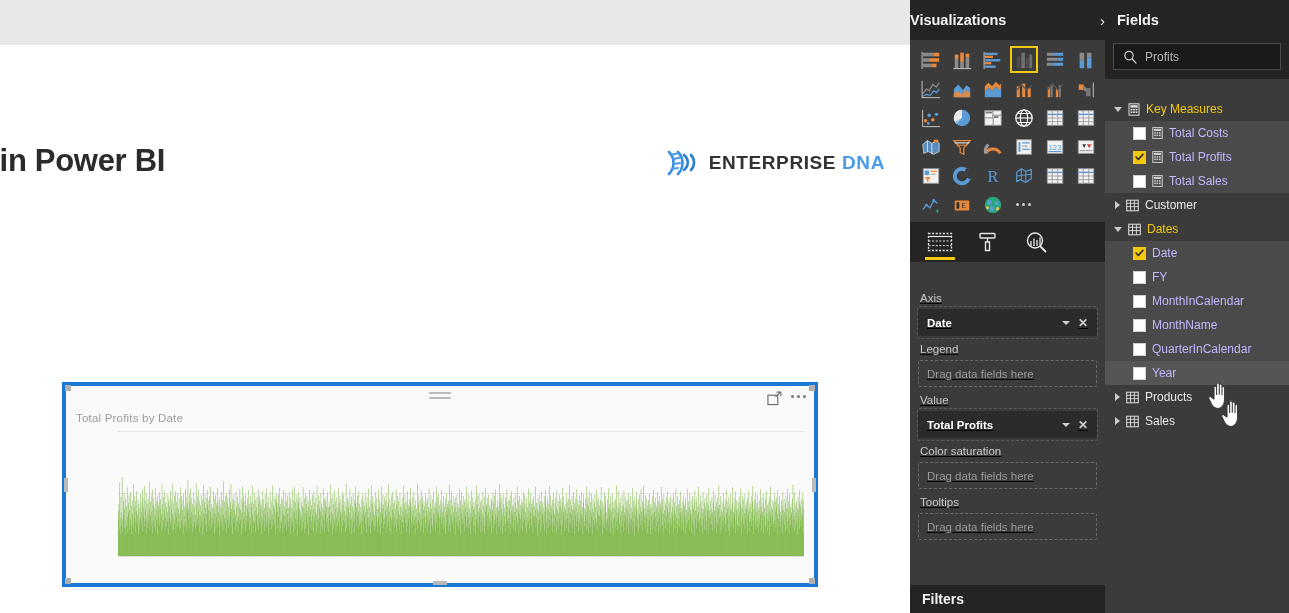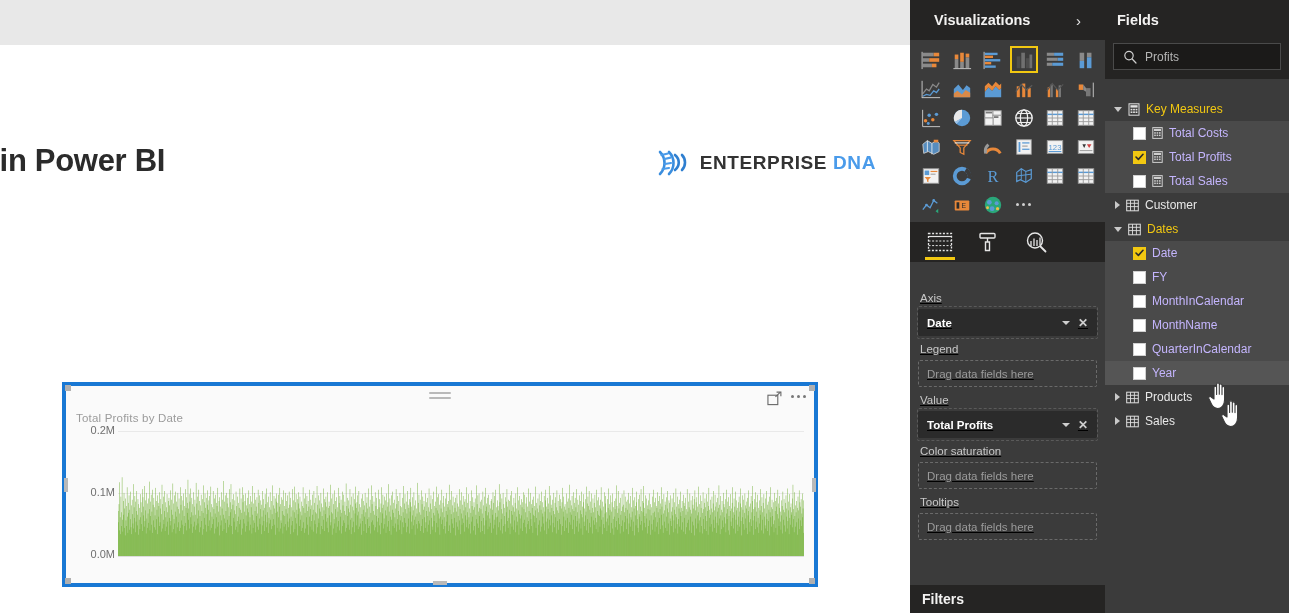--- a/index.html
+++ b/index.html
@@ -19,21 +19,21 @@
   .canvas-body {
     position: absolute; left: 0; top: 45px; width: 910px; height: 568px;
     background: #ffffff;
   }
   .report-title {
     position: absolute; left: -46px; top: 98px;
     font-size: 31px; font-weight: bold; color: #2b2b2b;
     letter-spacing: -0.3px; white-space: nowrap;
   }
   .brand {
-    position: absolute; right: 34px; top: 103px;
+    position: absolute; right: 25px; top: 103px;
     display: flex; align-items: center; gap: 11px;
   }
   .brand-dna { width: 36px; height: 30px; }
   .brand-text {
     font-size: 19px; font-weight: bold; letter-spacing: 0.6px;
     color: #333; white-space: nowrap;
   }
   .brand-text .dna { color: #4a9bea; }
 
   
@@ -86,21 +86,21 @@
   .vh-tl { left:-1px; top:-1px; } .vh-tr { right:-1px; top:-1px; }
   .vh-bl { left:-1px; bottom:-1px; } .vh-br { right:-1px; bottom:-1px; }
 
   
   .vizpane {
     position: absolute; left: 910px; top: 0; width: 195px; height: 613px;
     background: #3b3b3b;
   }
   .pane-head {
     height: 40px; background: #252423; display: flex; align-items: center;
-    padding: 0 24px; justify-content: space-between;
+    padding: 0 0; justify-content: space-between;
   }
   .pane-head-title { font-size: 14.5px; font-weight: bold; color: #f3f2f1; }
   .chev { color: #e6e6e6; font-size: 15px; line-height: 1; }
 
   .viz-grid {
     padding: 6px 5px 4px 7px; display: grid;
     grid-template-columns: repeat(6, 1fr); gap: 2px;
   }
   .viz-cell {
     height: 27px; display: flex; align-items: center; justify-content: center;
@@ -234,25 +234,20 @@
                 <i></i>
                 <i></i>
                 <i></i>
               </div>
           </div>
         </div>
 
         <div class="visual-title">Total Profits by Date</div>
 
         <div class="plot">
-          <div class="ylabels">
-            <span style="top:-7px">0.2M</span>
-            <span style="top:55px">0.1M</span>
-            <span style="top:117px">0.0M</span>
-          </div>
           <div class="plotarea">
             <div class="gridline" style="top:0px"></div>
             <div class="gridline" style="top:62px"></div>
             <div class="bars">
               <svg id="barsvg" viewBox="0 0 1000 125" preserveAspectRatio="none">
                   <rect x="0.000" y="80.00" width="0.593" height="45.00" fill="#5fa51b"></rect>
                   <rect x="0.565" y="91.25" width="0.593" height="33.75" fill="#5fa51b"></rect>
                   <rect x="1.130" y="73.13" width="0.593" height="51.88" fill="#5fa51b"></rect>
                   <rect x="1.695" y="99.38" width="0.593" height="25.63" fill="#5fa51b"></rect>
                   <rect x="2.260" y="51.25" width="0.593" height="73.75" fill="#5fa51b"></rect>

